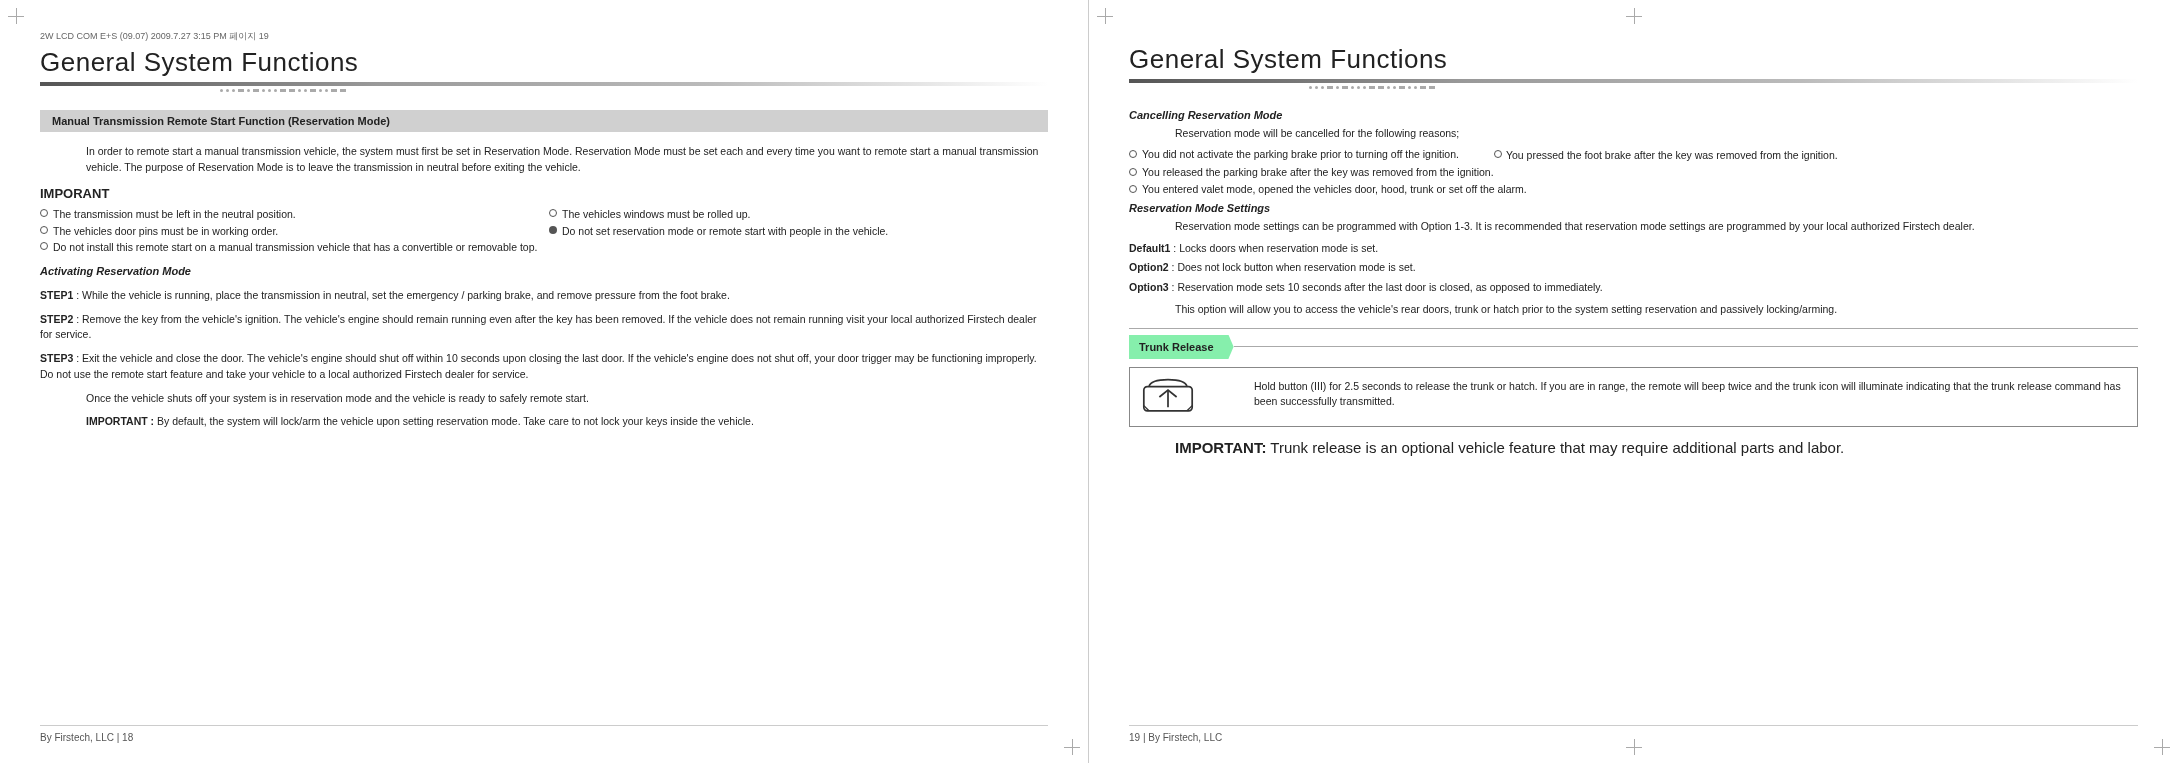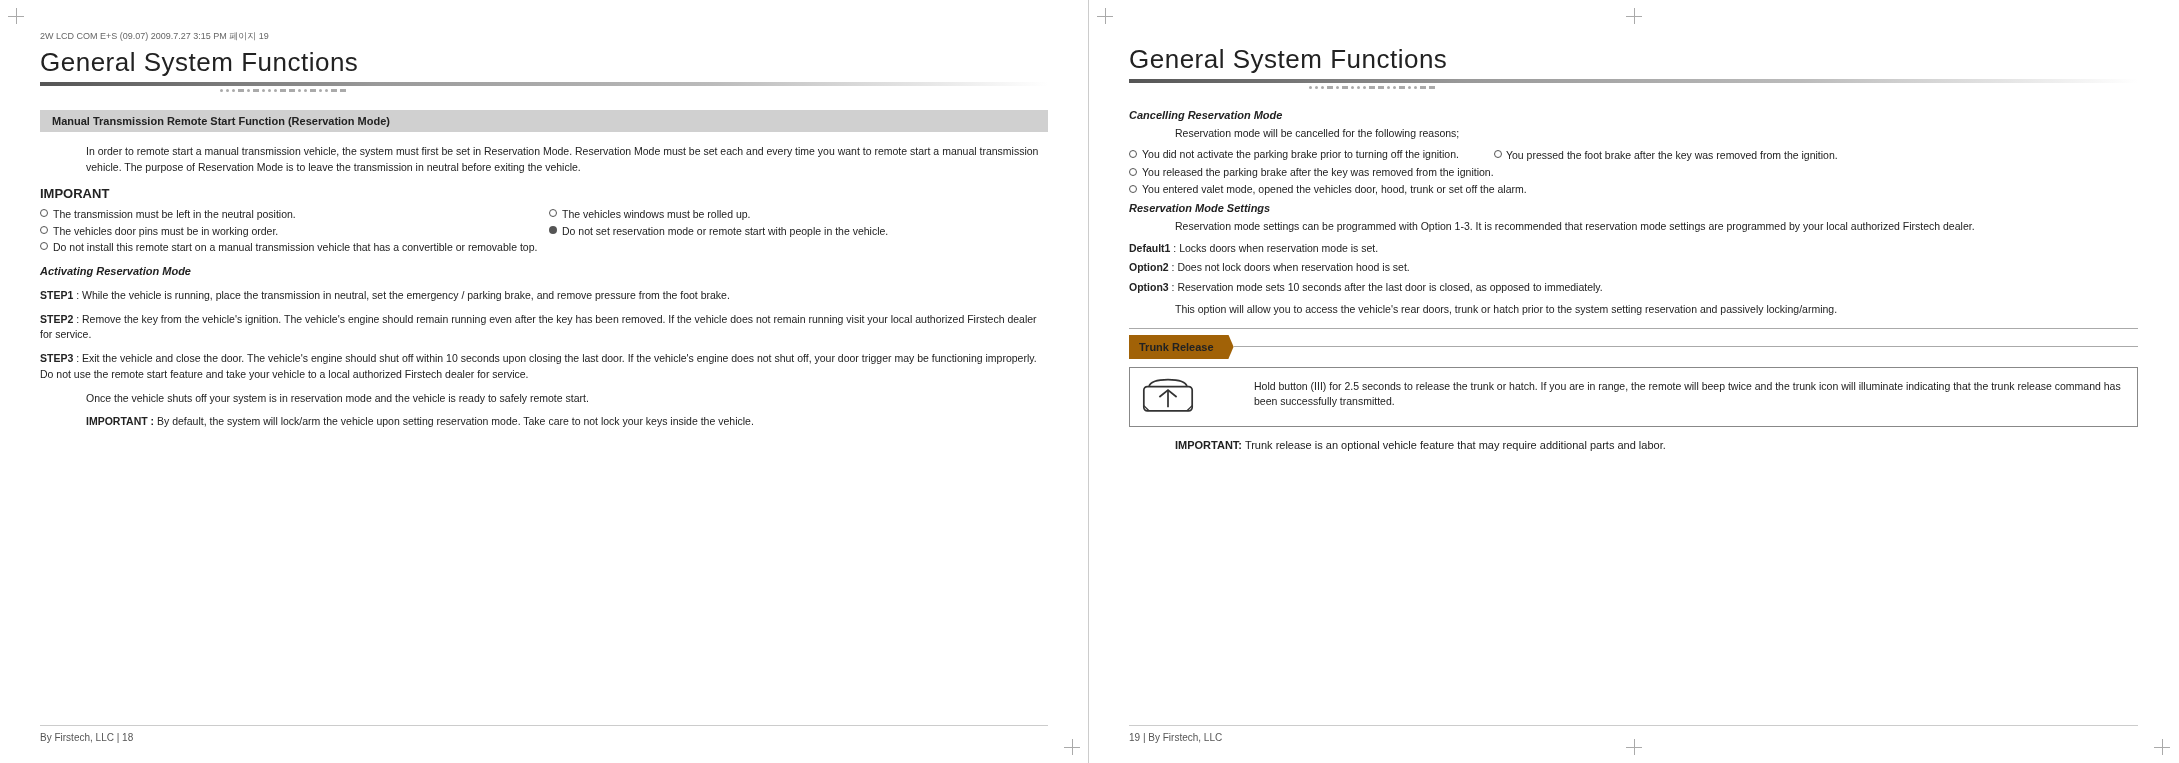--- a/index.html
+++ b/index.html
@@ -153,21 +153,21 @@
       margin-top: 4px;
     }
 
     .trunk-icon {
       width: 52px;
       height: 38px;
       flex-shrink: 0;
     }
 
     .important-note {
-      font-size: 11px;
+      font-size: 15px;
       line-height: 1.5;
     }
 
     .bold {
       font-weight: bold;
     }
 
     .option-line {
       margin-bottom: 4px;
       font-size: 10.5px;
@@ -190,21 +190,21 @@
       border-top: 1px solid #aaa;
       margin: 6px 0;
     }
 
     .trunk-section-header {
       display: flex;
       align-items: center;
       margin-bottom: 8px;
     }
     .trunk-section-box {
-      background: #a16207;
+      background: #86efac;
       padding: 4px 14px 4px 10px;
       font-size: 11px;
       font-weight: bold;
       color: #222;
       display: inline-block;
       clip-path: polygon(0 0, 95% 0, 100% 50%, 95% 100%, 0 100%);
       padding-right: 20px;
     }
     .trunk-section-line {
       flex: 1;
@@ -396,21 +396,21 @@
       <p>Reservation mode settings can be programmed with Option 1-3.  It is recommended that reservation mode settings are programmed by your local authorized Firstech dealer.</p>
     </div>
 
     <div style="margin-bottom:6px;">
       <div class="option-line">
         <span class="bold">Default1</span>
         <span> : Locks doors when reservation mode is set.</span>
       </div>
       <div class="option-line">
         <span class="bold">Option2</span>
-        <span> : Does not lock doors when reservation hood is set.</span>
+        <span> : Does not lock button when reservation mode is set.</span>
       </div>
       <div class="option-line">
         <span class="bold">Option3</span>
         <span> : Reservation mode sets 10 seconds after the last door is closed, as opposed to immediately.</span>
       </div>
     </div>
 
     <p style="margin-bottom:10px;">This option will allow you to access the vehicle's rear doors, trunk or hatch prior to the system setting reservation and passively locking/arming.</p>
 
     <hr class="section-divider-line">

